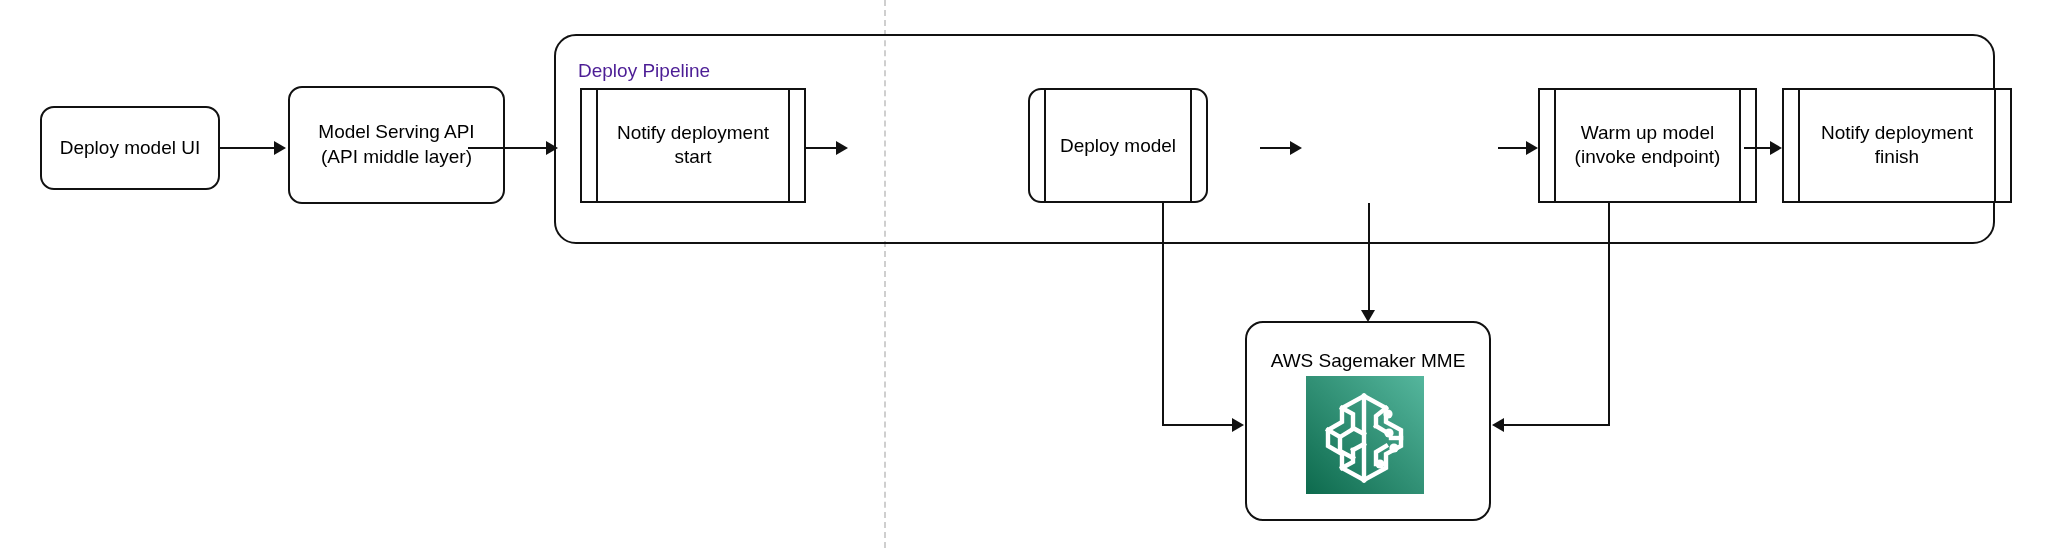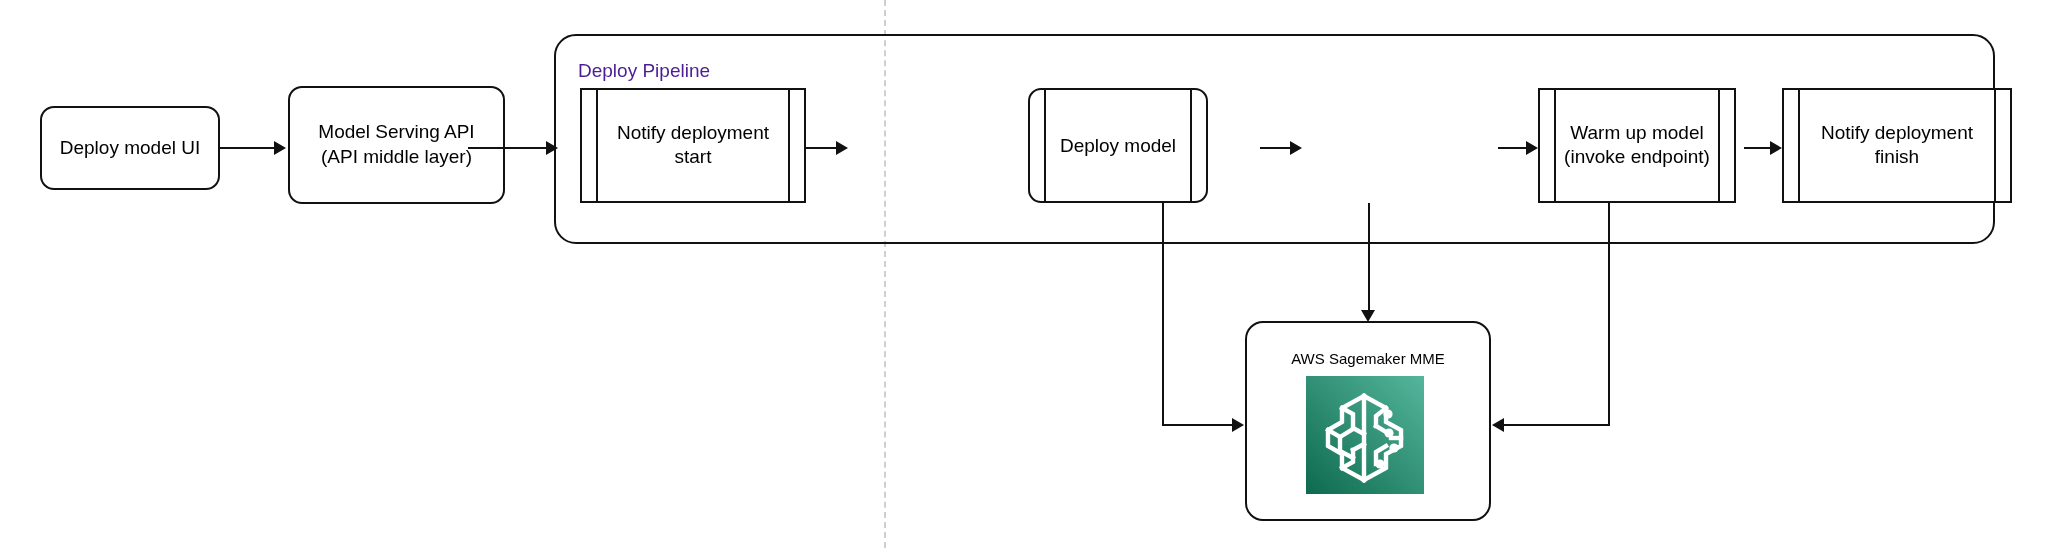--- a/index.html
+++ b/index.html
@@ -113,21 +113,21 @@
   .arrow-d {
     border-left: 7px solid transparent;
     border-right: 7px solid transparent;
     border-top: 12px solid #111111;
   }
   
   .svc-title {
     position: absolute;
     left: 0; right: 0;
     text-align: center;
-    font-size: 15px;
+    font-size: 19px;
     color: #000000;
   }
   .svc-icon {
     position: absolute;
     border-radius: 2px;
   }
 </style>
 </head>
 <body>
 
@@ -173,21 +173,21 @@
     <span class="steptext">Deploy model</span>
   </div>
 
   <div class="hline" style="left:1260px; top:147px; width:32px;"></div>
   <div class="arrow-r" style="left:1290px; top:141px;"></div>
 
 
   <div class="hline" style="left:1498px; top:147px; width:30px;"></div>
   <div class="arrow-r" style="left:1526px; top:141px;"></div>
 
-  <div class="step" style="left:1538px; top:88px; width:198px; height:115px;">
+  <div class="step" style="left:1538px; top:88px; width:219px; height:115px;">
     <span class="bar-l"></span>
     <span class="bar-r"></span>
     <span class="steptext">Warm up model
 (invoke endpoint)</span>
   </div>
 
   <div class="hline" style="left:1744px; top:147px; width:28px;"></div>
   <div class="arrow-r" style="left:1770px; top:141px;"></div>
 
   <div class="step" style="left:1782px; top:88px; width:230px; height:115px;">

